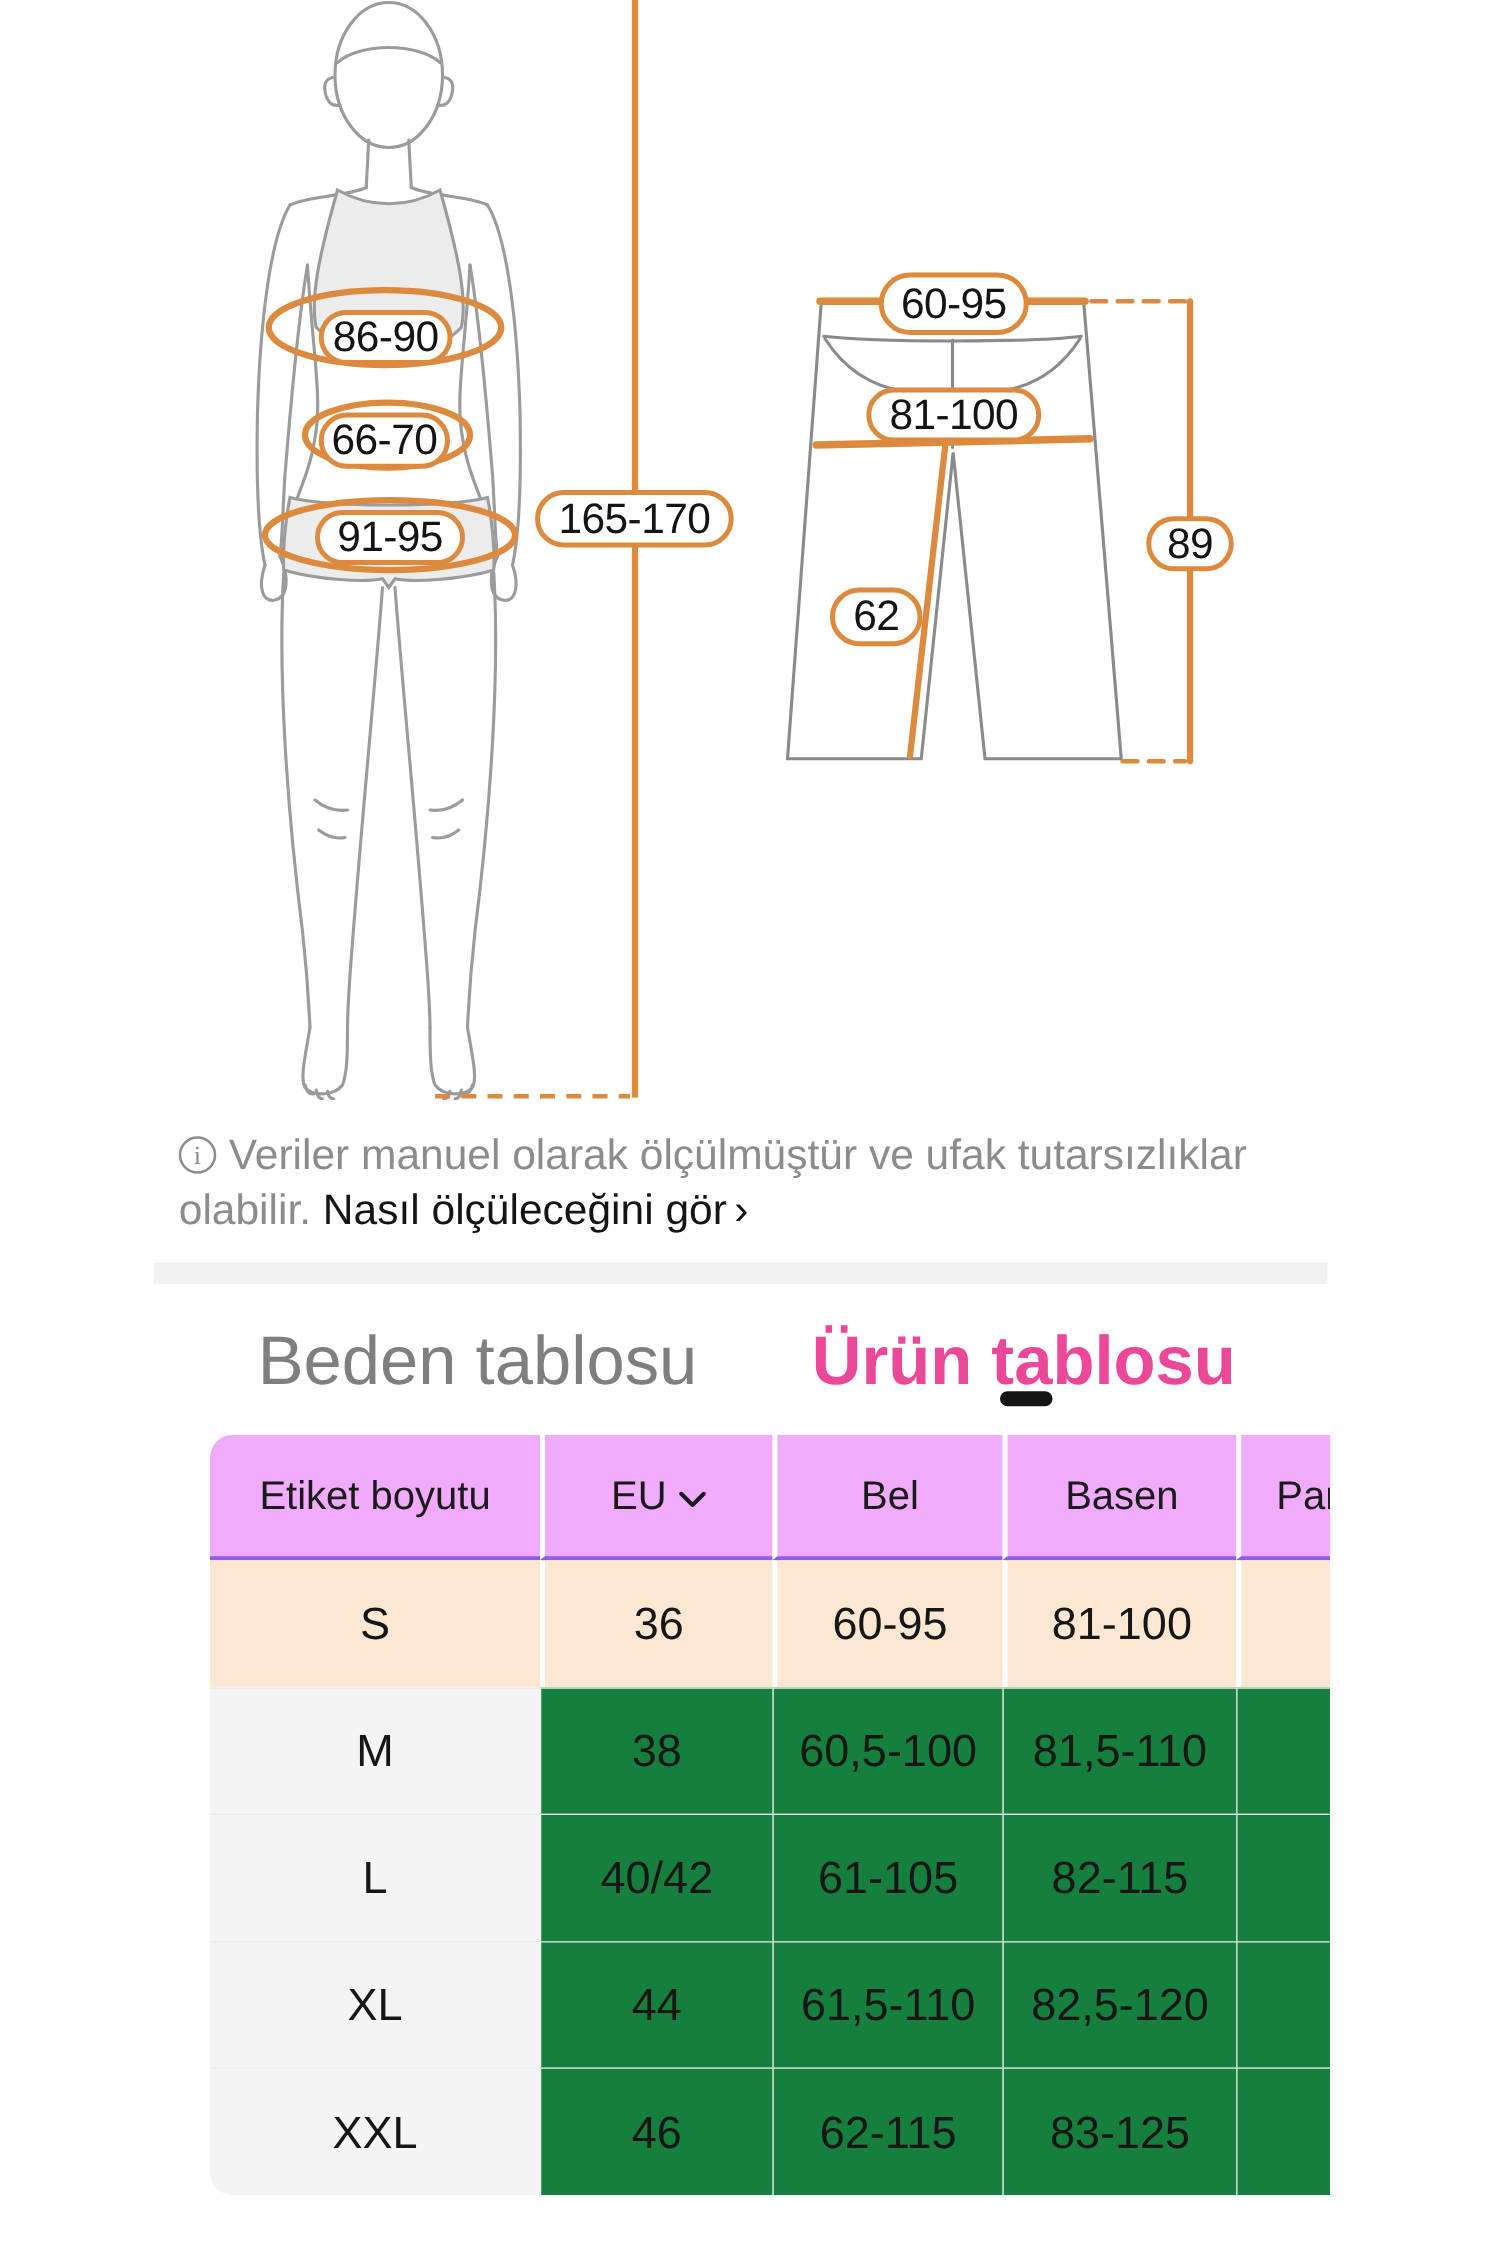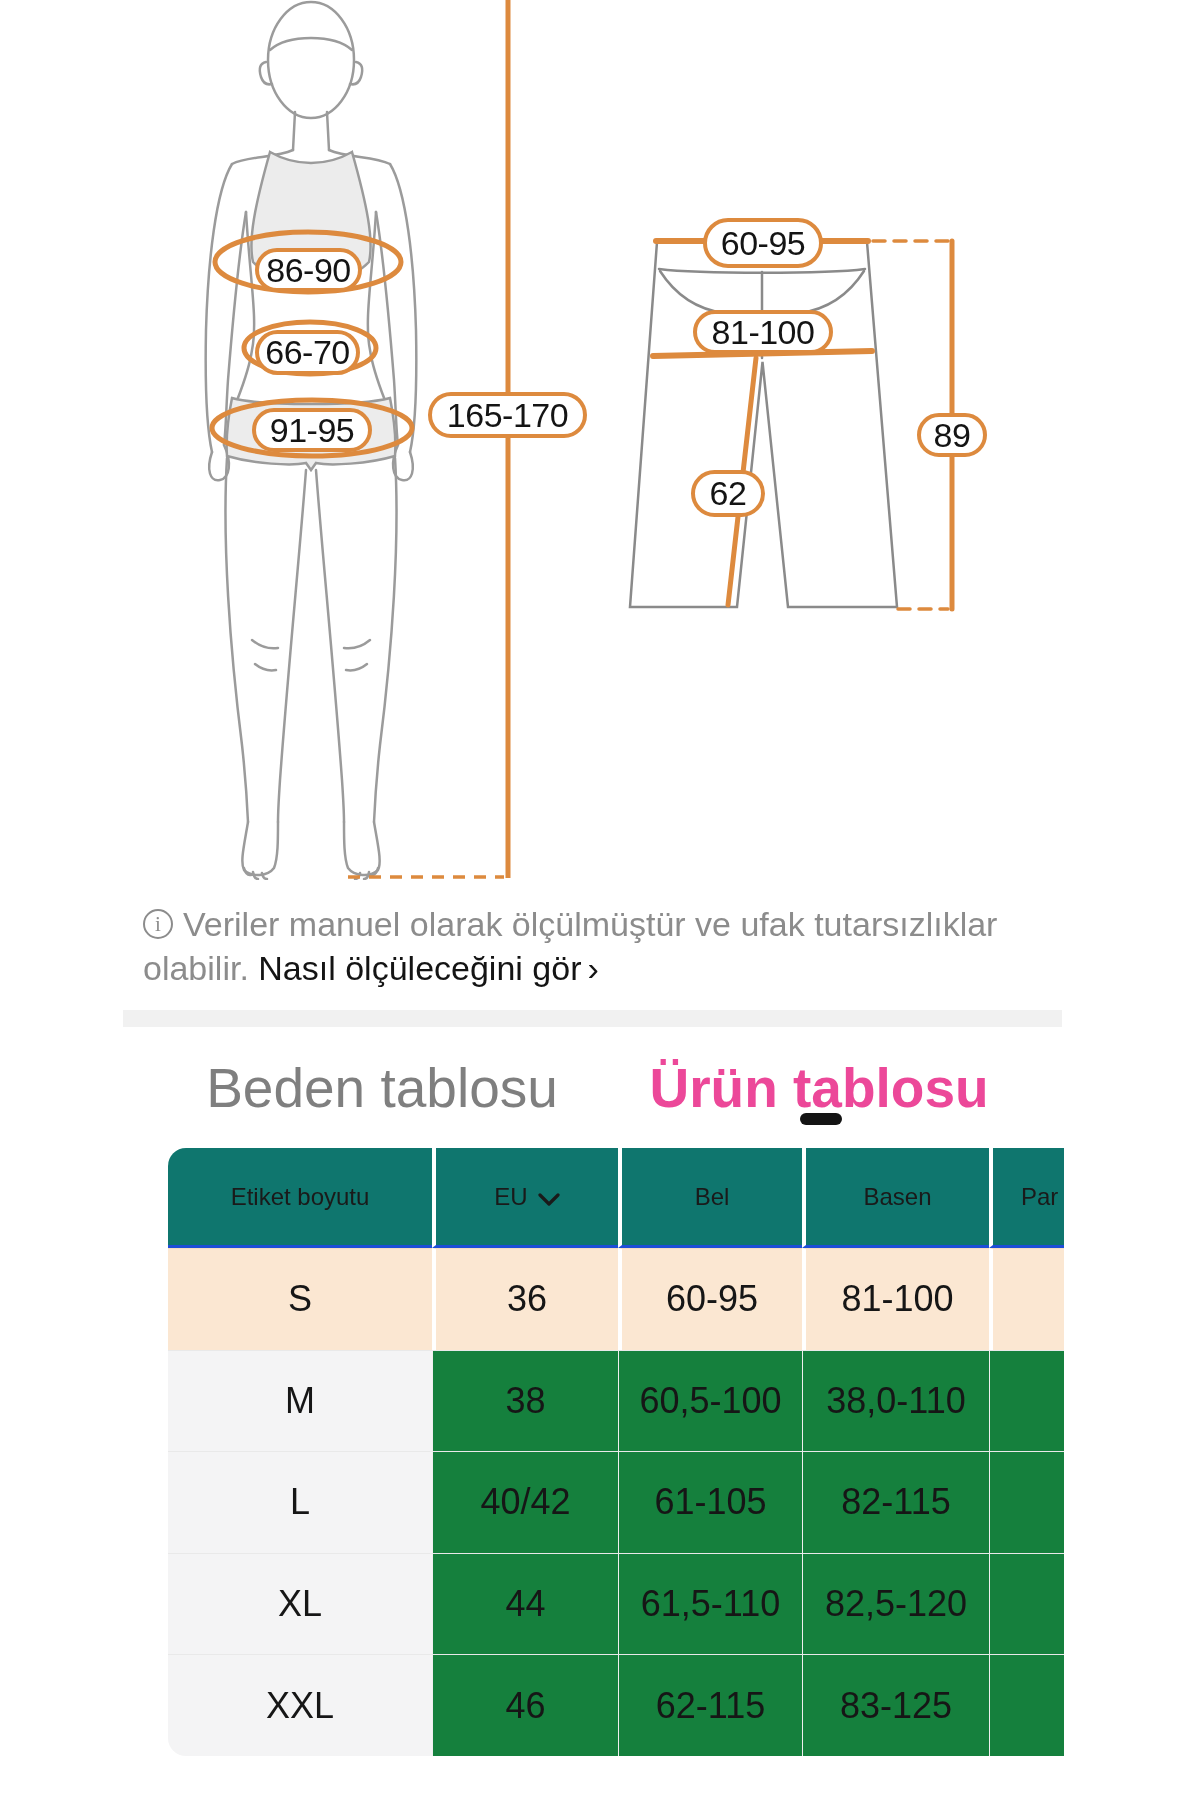--- a/index.html
+++ b/index.html
@@ -39,21 +39,21 @@
   
   #table-clip{
     position:absolute;left:168px;top:1148px;width:896px;height:608px;
     overflow:hidden;border-radius:18px 0 0 18px;
   }
   #size-table{display:grid;width:1011px;
     grid-template-columns:264px 186px 184px 187px 190px;
     grid-template-rows:100px 101.6px 101.6px 101.6px 101.6px 101.6px;}
   .cell{display:flex;align-items:center;justify-content:center;
     background:#15803d;box-sizing:border-box;}
-  .cell.hdr{background:#0f766e;font-size:24px;font-weight:500;border-bottom:3px solid #1d4ed8;}
+  .cell.hdr{background:#f0abfc;font-size:32px;font-weight:500;border-bottom:3px solid #8b5cf6;}
   .cell.hdr.sep{border-left:4px solid #fff;}
   .cell.col1{background:#f4f4f5;}
   .cell.body{font-size:36px;font-weight:500;color:#161616;border-top:1px solid #e9e9e9;}
   .cell.body.sep{border-left:1px solid #efefef;}
   .row-hl .cell.body{background:#fbe7d2 !important;border-top:1px solid #f6dcc2;}
   .row-hl .cell.body.sep{border-left:4px solid #fff;}
   .cell.hdr.left{justify-content:flex-start;padding-left:28px;}
   .chevron-down{margin-left:10px;margin-top:6px;}
 </style>
 </head>
@@ -126,21 +126,21 @@
       <line x1="898" y1="609" x2="948" y2="609" stroke-width="3.5" stroke-dasharray="12 9"></line>
     </g>
   </svg>
 
   <div class="pill" style="left:255px;top:248px;width:107px;height:44px;">86-90</div>
   <div class="pill" style="left:255px;top:330px;width:105px;height:45px;">66-70</div>
   <div class="pill" style="left:252px;top:408px;width:120px;height:44px;">91-95</div>
   <div class="pill" style="left:428px;top:392px;width:159px;height:46px;">165-170</div>
   <div class="pill" style="left:703px;top:218px;width:120px;height:50px;">60-95</div>
   <div class="pill" style="left:693px;top:310px;width:140px;height:44px;">81-100</div>
-  <div class="pill" style="left:691px;top:470px;width:74px;height:47px;">62</div>
+  <div class="pill" style="left:664px;top:470px;width:74px;height:47px;">62</div>
   <div class="pill" style="left:917px;top:413px;width:70px;height:44px;">89</div>
 
   <div id="disclaimer">
     <div class="row1">
       <span class="info-icon">i</span>
       <span>Veriler manuel olarak ölçülmüştür ve ufak tutarsızlıklar</span>
     </div>
     <div class="row2">
       <span>olabilir.</span>
       <span class="link">Nasıl ölçüleceğini gör</span><span class="chev">›</span>
@@ -172,21 +172,21 @@
         <div class="cell body sep">36</div>
         <div class="cell body sep">60-95</div>
         <div class="cell body sep">81-100</div>
         <div class="cell body sep"></div>
       </div>
 
       <div style="display:contents">
         <div class="cell body col1">M</div>
         <div class="cell body sep">38</div>
         <div class="cell body sep">60,5-100</div>
-        <div class="cell body sep">38,0-110</div>
+        <div class="cell body sep">81,5-110</div>
         <div class="cell body sep"></div>
       </div>
 
       <div style="display:contents">
         <div class="cell body col1">L</div>
         <div class="cell body sep">40/42</div>
         <div class="cell body sep">61-105</div>
         <div class="cell body sep">82-115</div>
         <div class="cell body sep"></div>
       </div>

